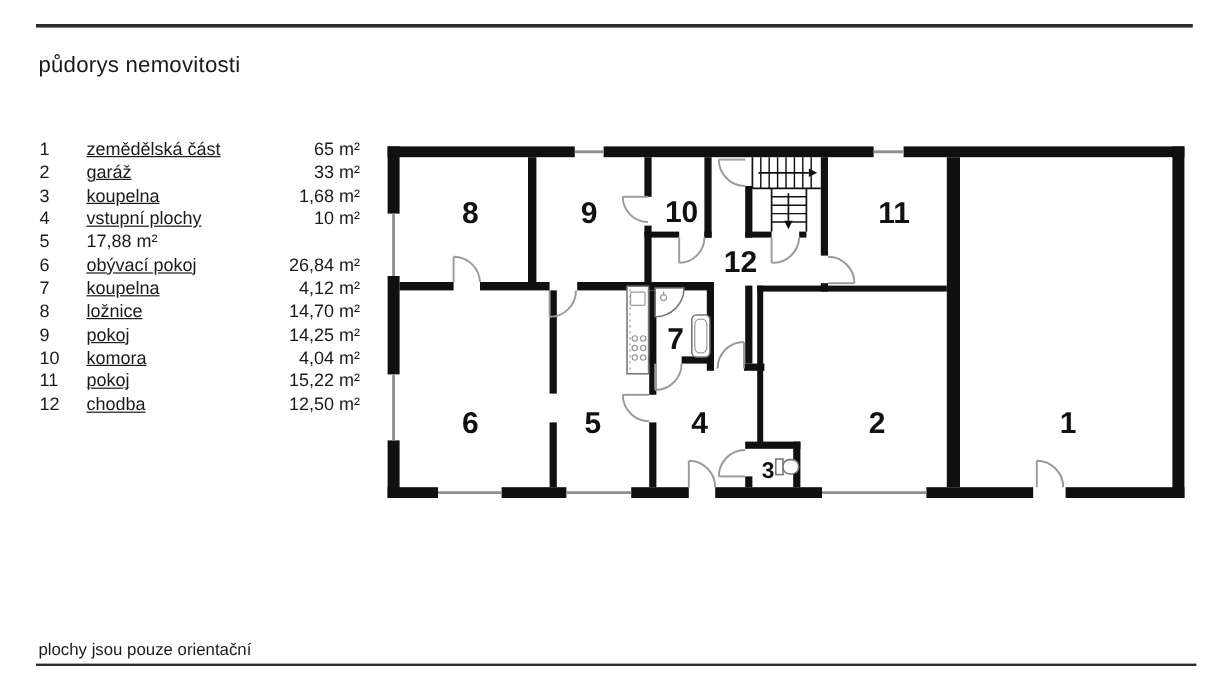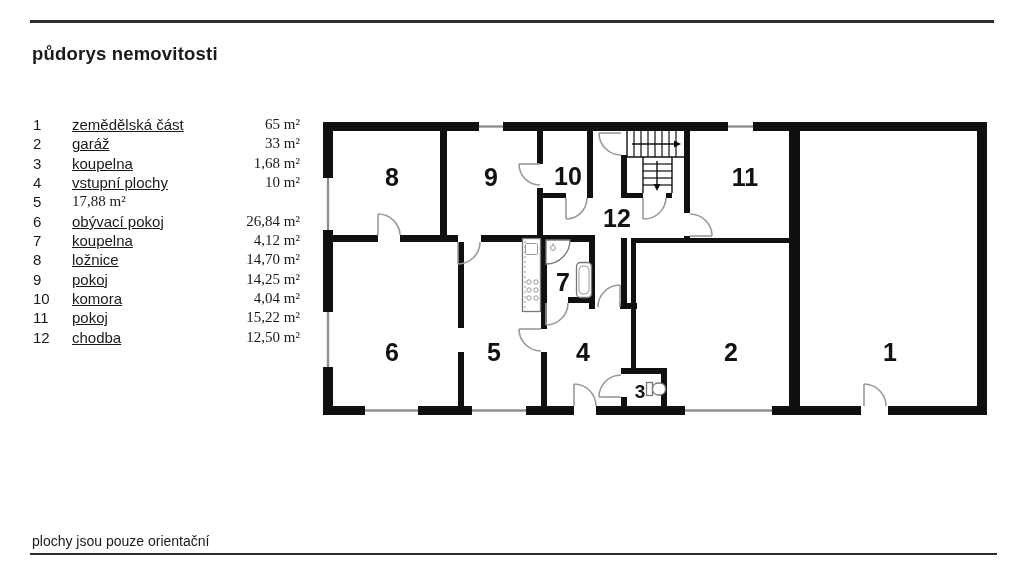--- a/index.html
+++ b/index.html
@@ -1,27 +1,27 @@
 <!DOCTYPE html>
 <html><head>
 <meta charset="utf-8">
 <style>
   html,body{margin:0;padding:0;background:#ffffff;}
   body{width:1024px;height:576px;position:relative;overflow:hidden;
        font-family:"Liberation Sans","DejaVu Sans",sans-serif;color:#1a1a1a;}
   .rule{position:absolute;background:#2e2e2e;}
   #rule-top{left:30px;top:20px;width:964px;height:2.5px;}
   #rule-bottom{left:30px;top:553px;width:967px;height:2px;}
-  #page-title{position:absolute;left:32px;top:43px;font-size:18.5px;letter-spacing:.2px;font-weight:bold;}
+  #page-title{position:absolute;left:32px;top:43px;font-size:18.5px;letter-spacing:.2px;}
   #footer-note{position:absolute;left:32px;top:533px;font-size:14px;}
   #legend{position:absolute;left:33px;top:115px;width:267px;}
   .lrow{display:flex;line-height:19.35px;font-size:15px;}
   .lnum{width:39px;flex:0 0 39px;}
   .lname{flex:1 1 auto;text-decoration:underline;}
-  .larea{flex:0 0 auto;text-align:center;font-family:Liberation Serif, serif;}
+  .larea{flex:0 0 auto;text-align:center;}
   #plan-svg{position:absolute;left:0;top:0;}
   .wall{fill:#101010;stroke:none;}
   .win{stroke:#8f8f8f;stroke-width:2.4;fill:none;}
   .door{stroke:#9a9a9a;stroke-width:1.6;fill:none;}
   .fix{stroke:#777777;stroke-width:1.3;fill:#ffffff;}
   .fix2{stroke:#999999;stroke-width:1;fill:none;}
   .tread{stroke:#101010;stroke-width:1.2;fill:none;}
   .thin{stroke:#101010;stroke-width:1.4;fill:none;}
   .arr{stroke:#101010;stroke-width:1.4;fill:none;}
   .arrhead{fill:#101010;stroke:none;}

